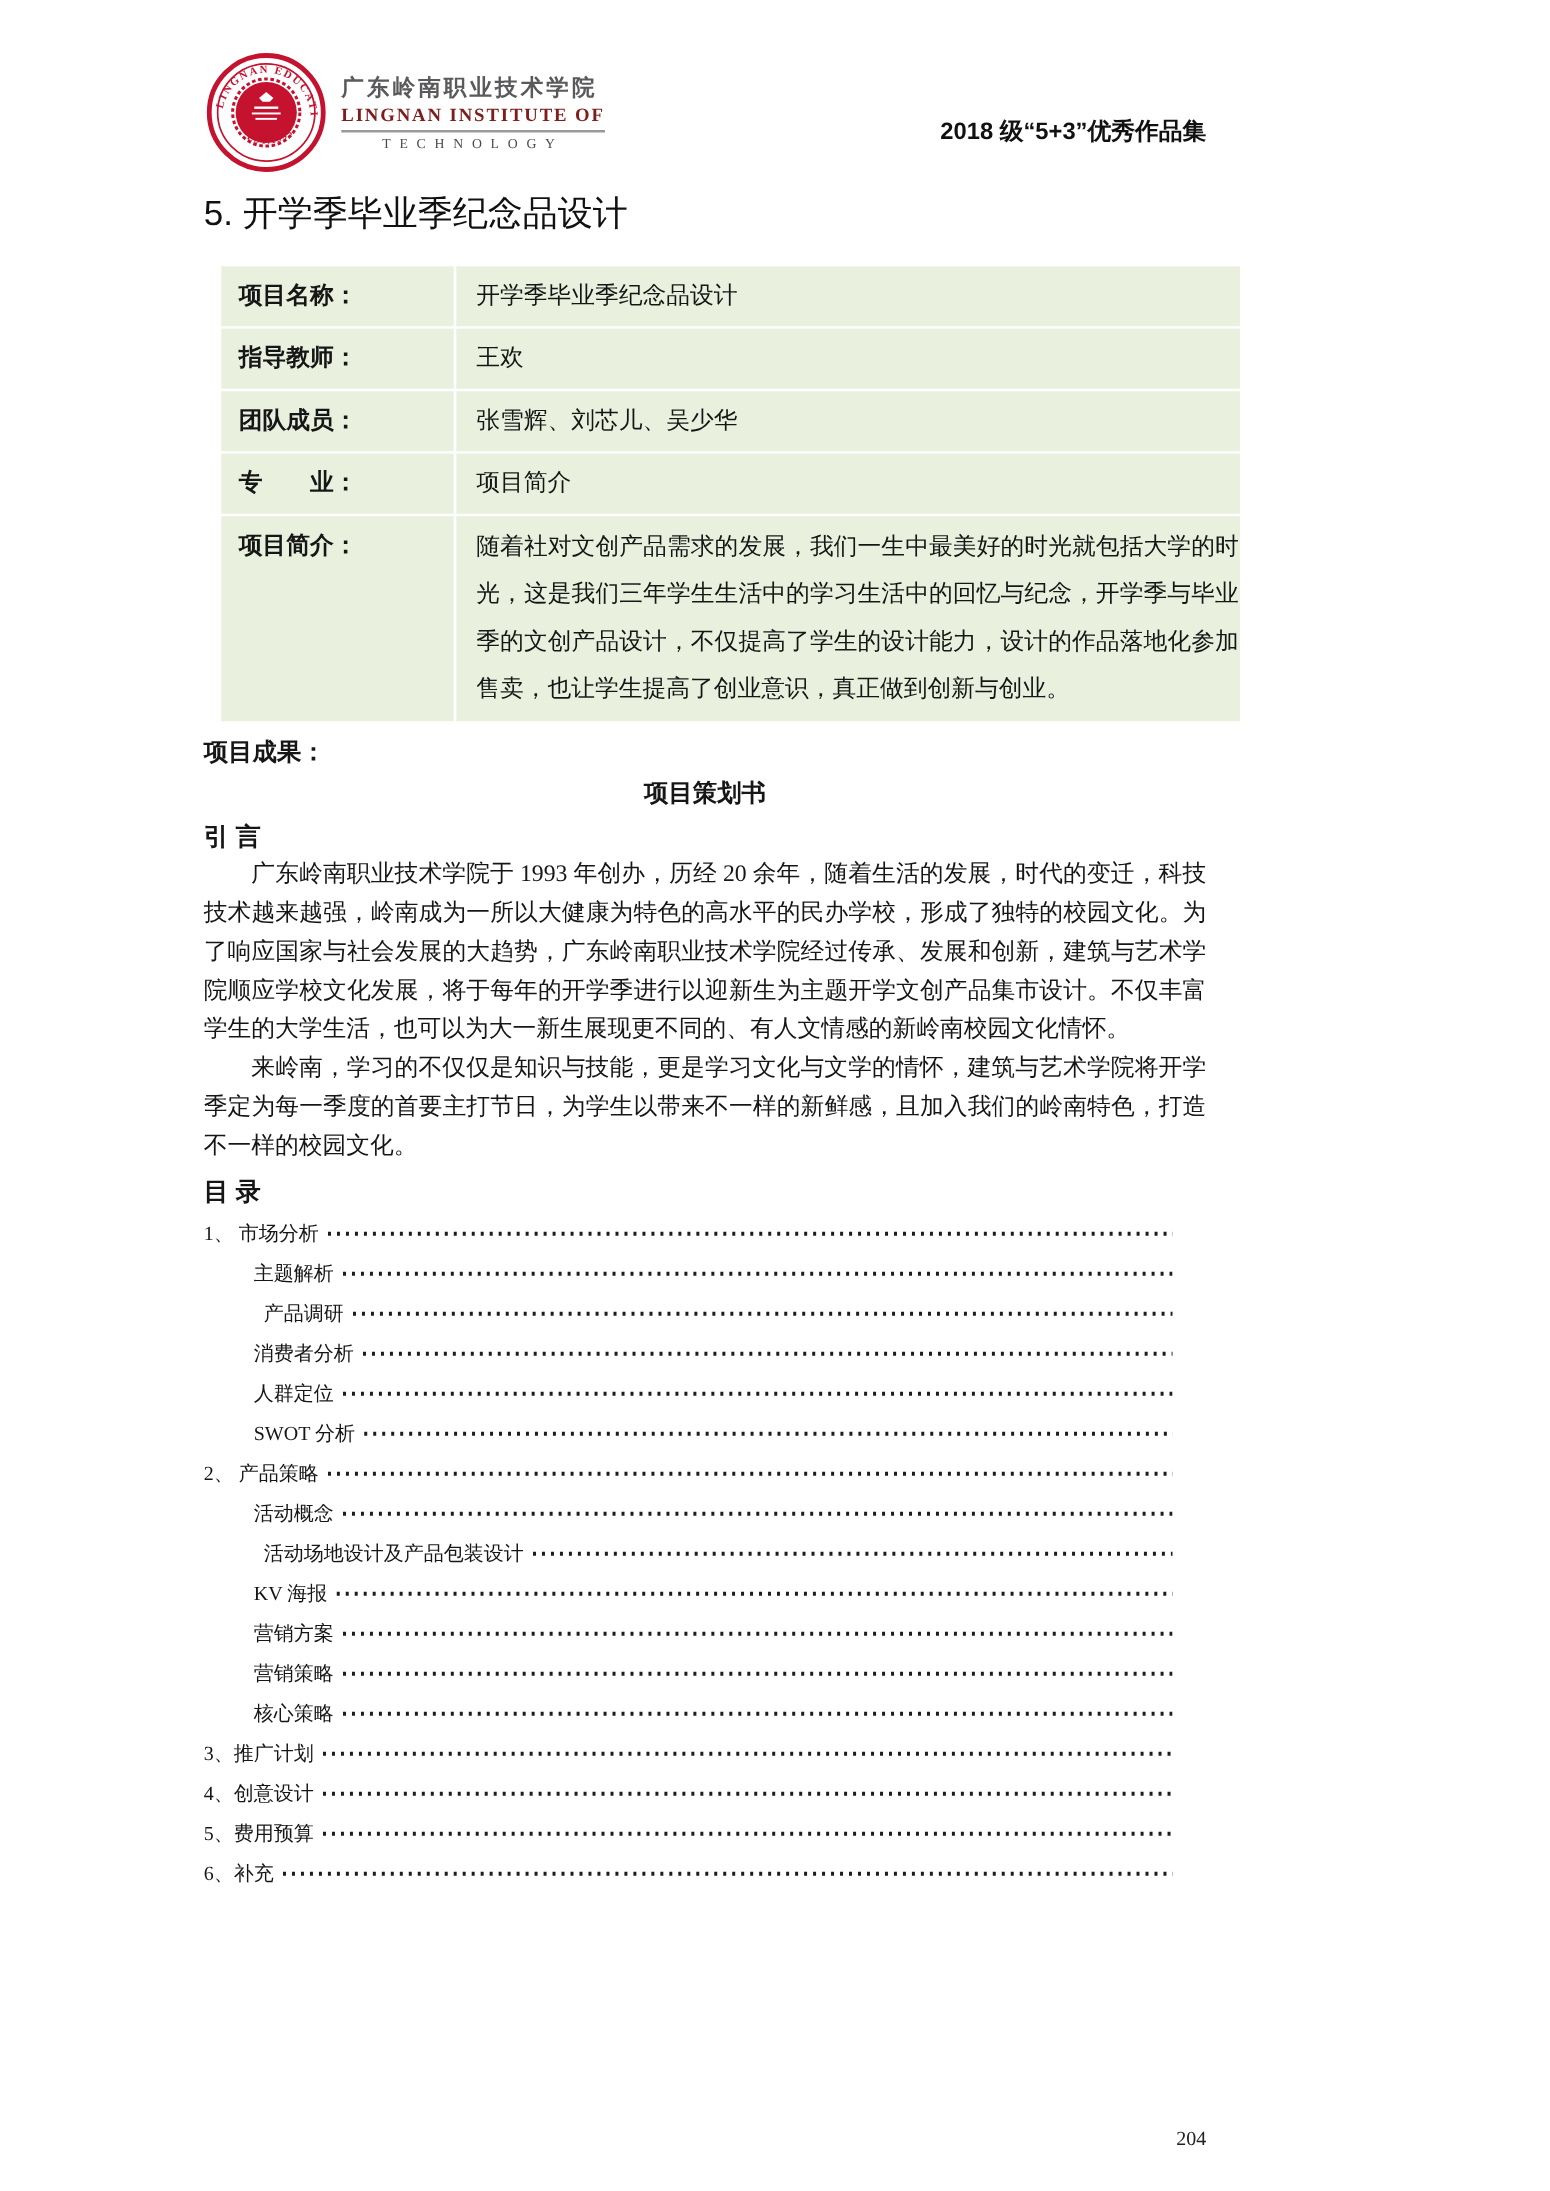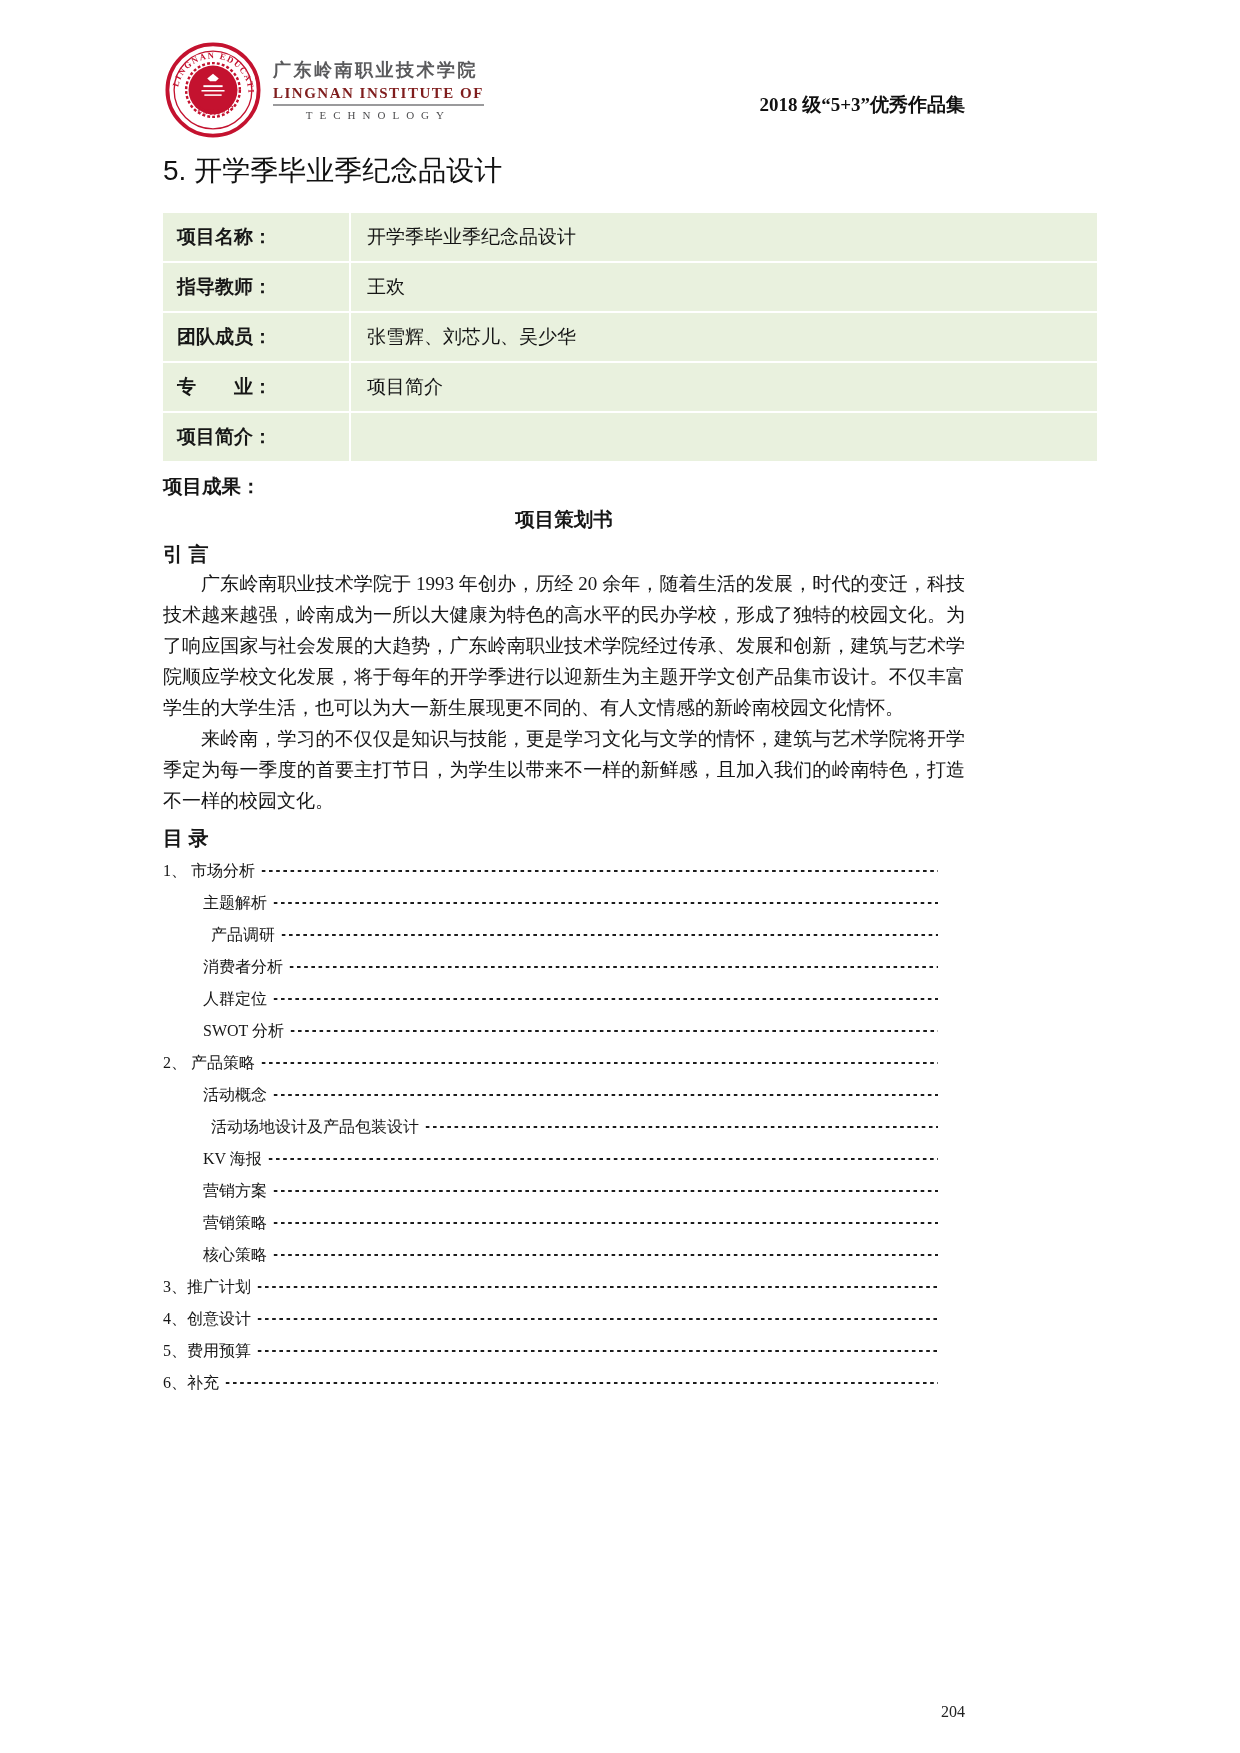--- a/index.html
+++ b/index.html
@@ -21,31 +21,31 @@
     font-family:"Liberation Serif", serif; font-weight:bold; font-size:15px;
     color:#7f1d1d; letter-spacing:1.5px; padding:3px 0 2px 0;
     border-bottom:2px solid #9a9a9c; white-space:nowrap;
   }
   .school-en2 {
     font-family:"Liberation Serif", serif; font-size:11px; color:#4c4c4e;
     letter-spacing:7px; text-align:center; padding-top:3px; white-space:nowrap;
   }
   .collection-title {
     position:absolute; right:0; top:52px;
-    font-family:Liberation Serif, serif; font-weight:bold; font-size:19px; color:#111;
+    font-family:Liberation Sans, sans-serif; font-weight:bold; font-size:19px; color:#111;
     white-space:nowrap;
   }
   
   .doc-section-title {
     position:absolute; left:163px; top:152px;
     font-family:"Liberation Sans", sans-serif; font-weight:normal; font-size:28px; color:#111;
   }
   
   .main { position:absolute; left:163px; top:213px; width:802px; }
-  .info-table { width:934px; }
+  .info-table { width:815px;margin-left:14px; }
   .info-row { display:flex; background:#e9f1de; border-bottom:2px solid #ffffff; }
   .info-label {
     width:188px; flex:0 0 188px; padding:6px 0 6px 14px; box-sizing:border-box;
     font-family:"Liberation Sans", sans-serif; font-weight:bold; font-size:19px;
     line-height:36px; border-right:2px solid #ffffff; white-space:pre;
   }
   .info-value { flex:1; padding:6px 1px 6px 16px; font-size:19px; line-height:36px; }
   .info-row:last-child .info-value { line-height:38px; text-align:justify; }
   .results-label {
     margin-top:10px; font-family:"Liberation Sans", sans-serif;
@@ -128,20 +128,21 @@
         <div class="info-row">
         <div class="info-label">团队成员：</div>
         <div class="info-value">张雪辉、刘芯儿、吴少华</div>
       </div>
         <div class="info-row">
         <div class="info-label">专　　业：</div>
         <div class="info-value">项目简介</div>
       </div>
         <div class="info-row">
         <div class="info-label">项目简介：</div>
+        <div class="info-value">随着社对文创产品需求的发展，我们一生中最美好的时光就包括大学的时光，这是我们三年学生生活中的学习生活中的回忆与纪念，开学季与毕业季的文创产品设计，不仅提高了学生的设计能力，设计的作品落地化参加售卖，也让学生提高了创业意识，真正做到创新与创业。</div>
       </div>
       </div>
 
     <div class="results-label">项目成果：</div>
 
     <div class="doc-title">项目策划书</div>
 
     <div class="intro-heading">引 言</div>
 
     <div>

